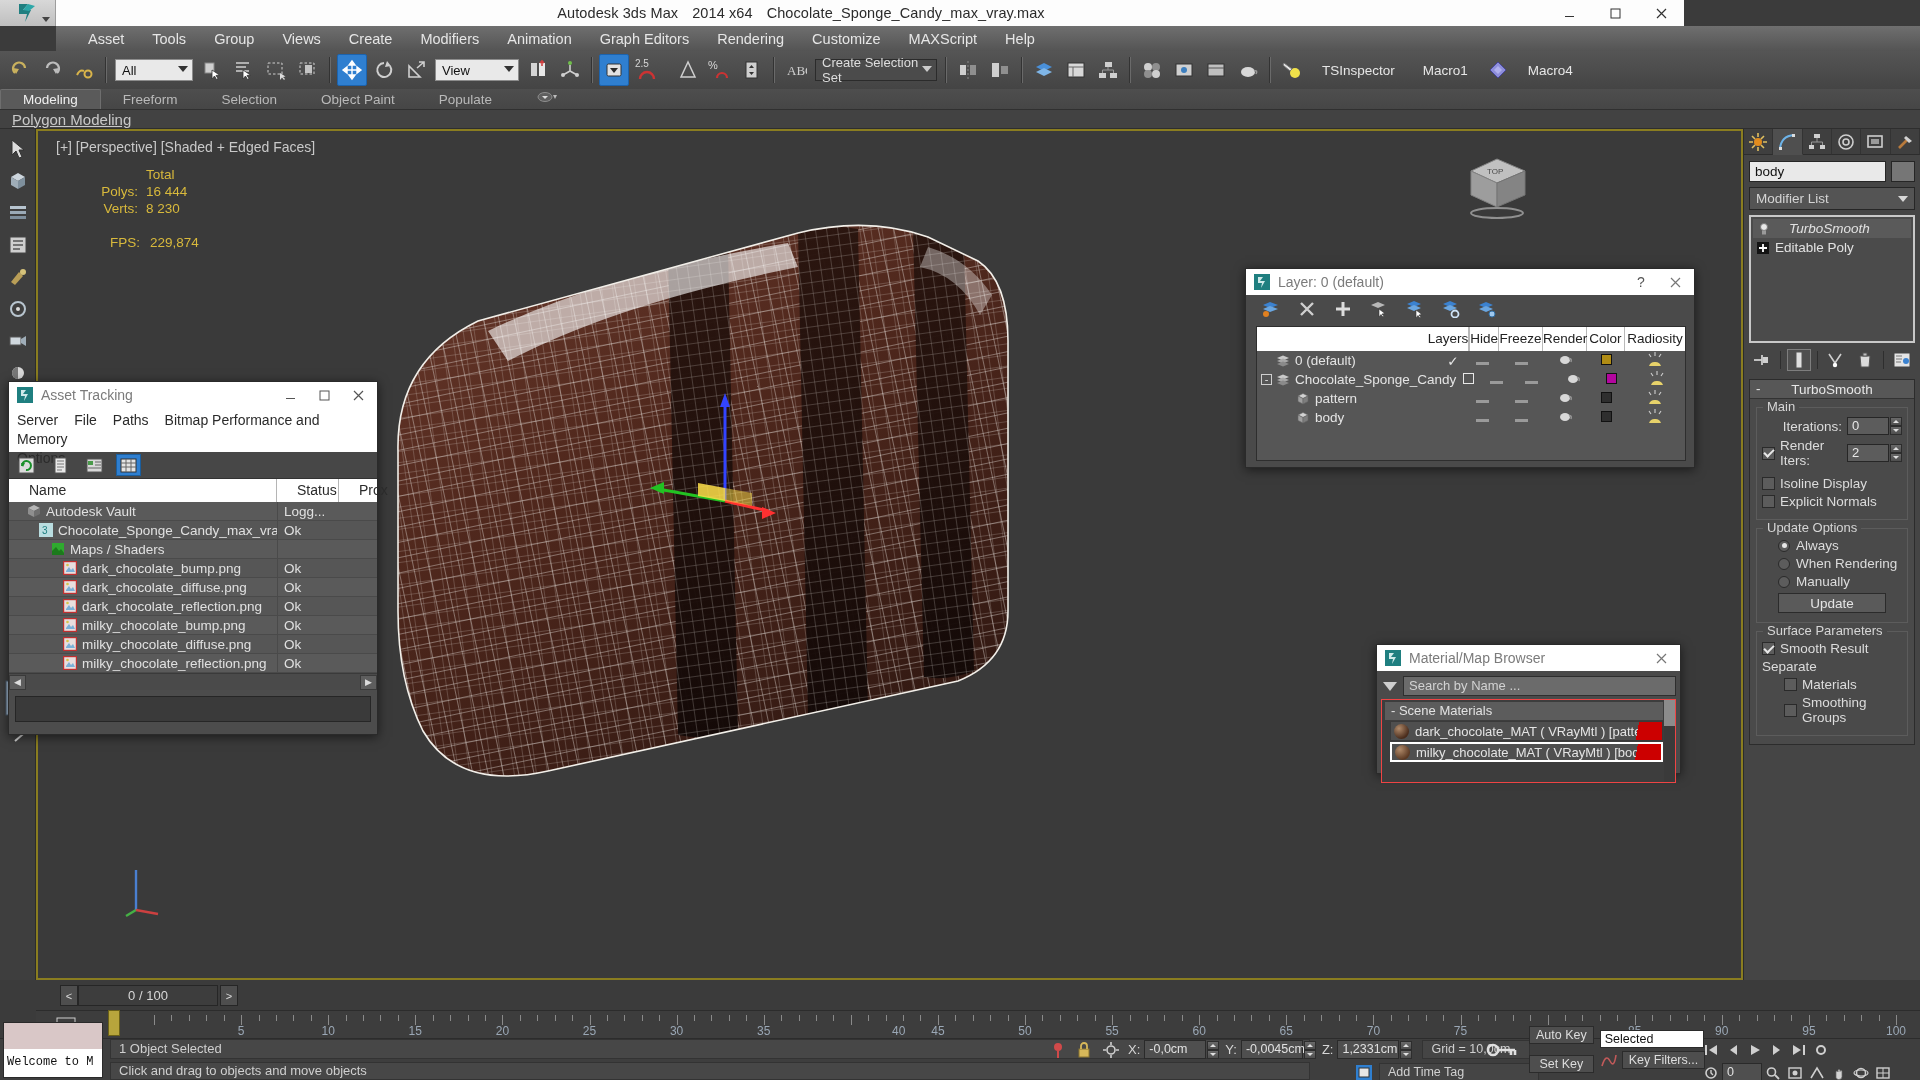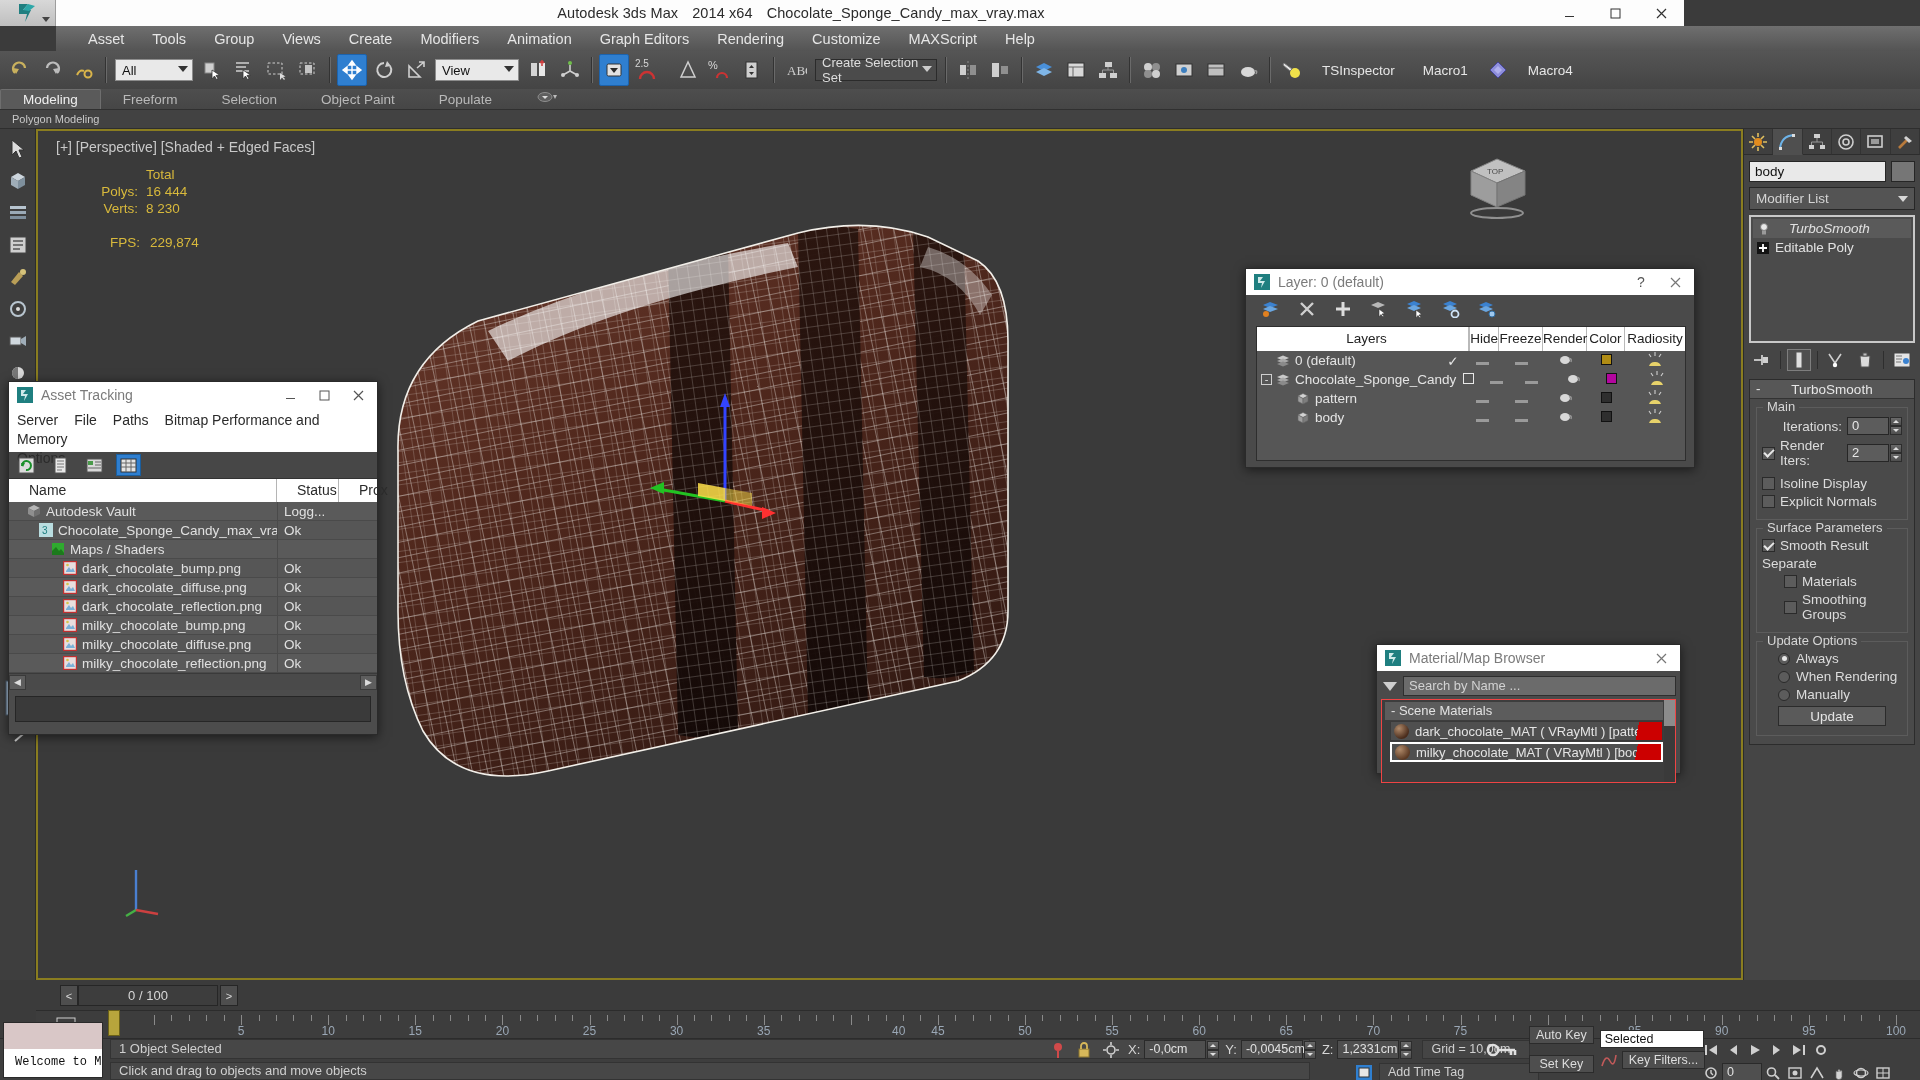--- a/index.html
+++ b/index.html
@@ -30,21 +30,21 @@
   .tb-combo{height:22px;background:#e9e9e9;border:1px solid #8c8c8c;color:#111;font-size:13px;display:flex;align-items:center;padding-left:6px;position:relative;margin:0 3px;}
   .tb-combo .cb-arrow{position:absolute;right:4px;top:6px;width:0;height:0;border-left:5px solid transparent;border-right:5px solid transparent;border-top:6px solid #333;}
   .tb-combo.dark{background:#4b4b4b;color:#ddd;border:1px solid #2b2b2b;}
   .tb-combo.dark .cb-arrow{border-top-color:#ccc;}
 
   
   .ribbon{position:absolute;left:0;top:89px;width:1920px;height:21px;background:linear-gradient(#4e4e4e,#464646);display:flex;align-items:flex-end;border-bottom:1px solid #303030;}
   .rib-tab{padding:2px 22px;font-size:13.5px;color:#b9b9b9;}
   .rib-tab.active{background:#5a5a5a;color:#efefef;border:1px solid #6e6e6e;border-bottom:none;border-radius:2px 2px 0 0;}
   .ribbon2{position:absolute;left:0;top:110px;width:1920px;height:19px;background:#424242;display:flex;align-items:center;border-bottom:1px solid #2e2e2e;}
-  .rib-sub{padding:1px 12px;font-size:11px;color:#c9c9c9;}
+  .rib-sub{padding:1px 12px;font-size:15px;color:#c9c9c9;text-decoration:underline;}
 
   
   .leftcol{position:absolute;left:0;top:129px;width:36px;height:851px;background:#3e3e3e;border-right:1px solid #2c2c2c;padding-top:3px;}
   .lc-btn{width:30px;height:30px;margin:2px 3px;display:flex;align-items:center;justify-content:center;border:1px solid transparent;border-radius:2px;}
 
   
   .viewport{position:absolute;left:36px;top:129px;width:1707px;height:851px;background:#3a3a3a;border:2px solid #8a7d20;overflow:hidden;}
   .vp-label{position:absolute;left:18px;top:8px;color:#c9c9c9;font-size:14px;}
   .vp-stats{position:absolute;left:52px;top:35px;color:#d8b93c;font-size:13.5px;line-height:17px;}
   .vp-stats table{border-collapse:collapse;}
@@ -157,21 +157,21 @@
   .tf-arrow{position:absolute;top:985px;width:18px;height:21px;background:#4e4e4e;border:1px solid #262626;display:flex;align-items:center;justify-content:center;font-size:11px;color:#ddd;}
   .trackbar{position:absolute;left:36px;top:1010px;width:1884px;height:28px;background:#3d3d3d;border-top:1px solid #2c2c2c;}
   .tb-ticklabels{position:absolute;left:0;top:0;width:100%;height:28px;}
   .tick{position:absolute;top:4px;width:1px;height:8px;background:#8a8a8a;}
   .ticklab{position:absolute;top:13px;font-size:12px;color:#9aa7b5;transform:translateX(-50%);}
   .slider{position:absolute;left:108px;top:1010px;width:12px;height:26px;background:#b7a53c;border:1px solid #6b6118;}
 
   .statusbar{position:absolute;left:0;top:1038px;width:1920px;height:42px;background:#3e3e3e;border-top:1px solid #2c2c2c;}
   .mini-listener{position:absolute;left:3px;top:1022px;width:100px;height:56px;border:1px solid #2a2a2a;}
   .ml-top{height:26px;background:#d9c7c7;}
-  .ml-bot{height:28px;background:#fff;color:#111;font-family:"Liberation Mono",monospace;font-size:12px;padding-left:11px;line-height:26px;}
+  .ml-bot{height:28px;background:#fff;color:#111;font-family:"Liberation Mono",monospace;font-size:12px;padding-left:3px;line-height:26px;}
   .sb-prompt{position:absolute;left:110px;top:1039px;width:1200px;height:20px;background:#474747;border:1px solid #333;color:#cfcfcf;font-size:13px;padding-left:8px;line-height:18px;}
   .sb-prompt2{position:absolute;left:110px;top:1062px;width:1200px;height:18px;background:#474747;border:1px solid #333;color:#cfcfcf;font-size:13px;padding-left:8px;line-height:16px;}
   .sb-coord{position:absolute;top:1039px;height:21px;display:flex;align-items:center;font-size:13px;color:#d6d6d6;}
   .coordbox{width:62px;height:19px;background:#4f4f4f;border:1px solid #2a2a2a;color:#e0e0e0;font-size:12.5px;padding-left:4px;line-height:17px;}
   .gridbox{width:108px;height:19px;background:#454545;border:1px solid #333;color:#d0d0d0;font-size:12.5px;padding-left:8px;line-height:17px;}
   .keybtn{height:18px;background:#4e4e4e;border:1px solid #2b2b2b;color:#ddd;font-size:12.5px;display:flex;align-items:center;justify-content:center;padding:0 6px;}
   .selcombo{width:104px;height:18px;background:#fff;border:1px solid #2b2b2b;color:#111;font-size:12.5px;padding-left:4px;line-height:16px;}
   .navbtn{width:22px;height:18px;display:flex;align-items:center;justify-content:center;}
 </style>
 </head>
@@ -891,21 +891,21 @@
       <div class="lw-tb">
           <svg width="20" height="18" viewBox="0 0 20 18">
             <path d="M2 5 L9 2 L16 5 L9 8 Z" fill="#3b82d0"></path>
             <path d="M2 9 L9 6 L16 9 L9 12 Z" fill="#6aa6e0"></path>
             <circle cx="15" cy="14" r="3" fill="#9ec8ee" stroke="#2e6da4"></circle>
           </svg>
         </div>
     </div>
     <div class="lw-grid">
       <div class="lw-hdr">
-        <div style="flex:1;text-align:center;padding-left:8px">Layers</div>
+        <div style="flex:1;text-align:right;padding-left:8px">Layers</div>
         <div class="cx"></div>
         <div class="ch">Hide</div>
         <div class="ch" style="width:44px">Freeze</div>
         <div class="ch" style="width:44px">Render</div>
         <div class="ch" style="width:38px">Color</div>
         <div class="ch" style="width:60px;border-right:none">Radiosity</div>
       </div>
       <div id="lw-rows">
           <div class="lw-row">
             <div class="c1" style="padding-left:4px">
@@ -1172,53 +1172,53 @@
           <span class="chk"></span>
           <span style="flex:1">Isoline Display</span>
         </div>
         <div class="fieldrow">
           <span class="chk"></span>
           <span style="flex:1">Explicit Normals</span>
         </div>
       </div>
 
       <div class="group">
+        <span class="gtitle">Update Options</span>
+        <div class="fieldrow" style="padding-left:16px">
+          <span class="radio on"></span>
+          <span style="flex:1">Always</span>
+        </div>
+        <div class="fieldrow" style="padding-left:16px">
+          <span class="radio"></span>
+          <span style="flex:1">When Rendering</span>
+        </div>
+        <div class="fieldrow" style="padding-left:16px">
+          <span class="radio"></span>
+          <span style="flex:1">Manually</span>
+        </div>
+        <div class="btnwide">Update</div>
+      </div>
+
+      <div class="group">
         <span class="gtitle">Surface Parameters</span>
         <div class="fieldrow">
           <span class="chk on"></span>
           <span style="flex:1">Smooth Result</span>
         </div>
         <div class="fieldrow">
           <span style="flex:1">Separate</span>
         </div>
         <div class="fieldrow" style="padding-left:22px">
           <span class="chk"></span>
           <span style="flex:1">Materials</span>
         </div>
         <div class="fieldrow" style="padding-left:22px">
           <span class="chk"></span>
           <span style="flex:1">Smoothing Groups</span>
         </div>
-      </div>
-
-      <div class="group">
-        <span class="gtitle">Update Options</span>
-        <div class="fieldrow" style="padding-left:16px">
-          <span class="radio on"></span>
-          <span style="flex:1">Always</span>
-        </div>
-        <div class="fieldrow" style="padding-left:16px">
-          <span class="radio"></span>
-          <span style="flex:1">When Rendering</span>
-        </div>
-        <div class="fieldrow" style="padding-left:16px">
-          <span class="radio"></span>
-          <span style="flex:1">Manually</span>
-        </div>
-        <div class="btnwide">Update</div>
       </div>
     </div>
   </div>
 
   <div class="tf-arrow" style="left:60px">&lt;</div>
   <div class="timefield">0 / 100</div>
   <div class="tf-arrow" style="left:220px">&gt;</div>
 
   <div class="trackbar">
     <div class="lc-btn" style="position:absolute;left:14px;top:0;width:26px;height:26px">

